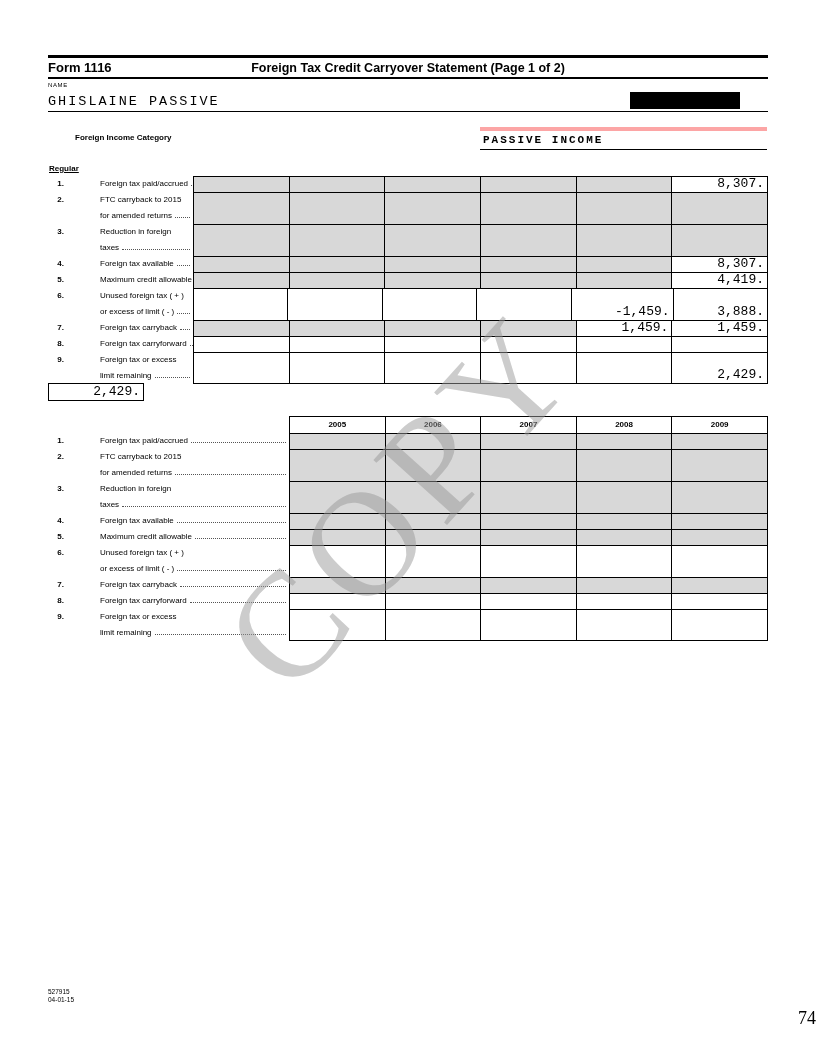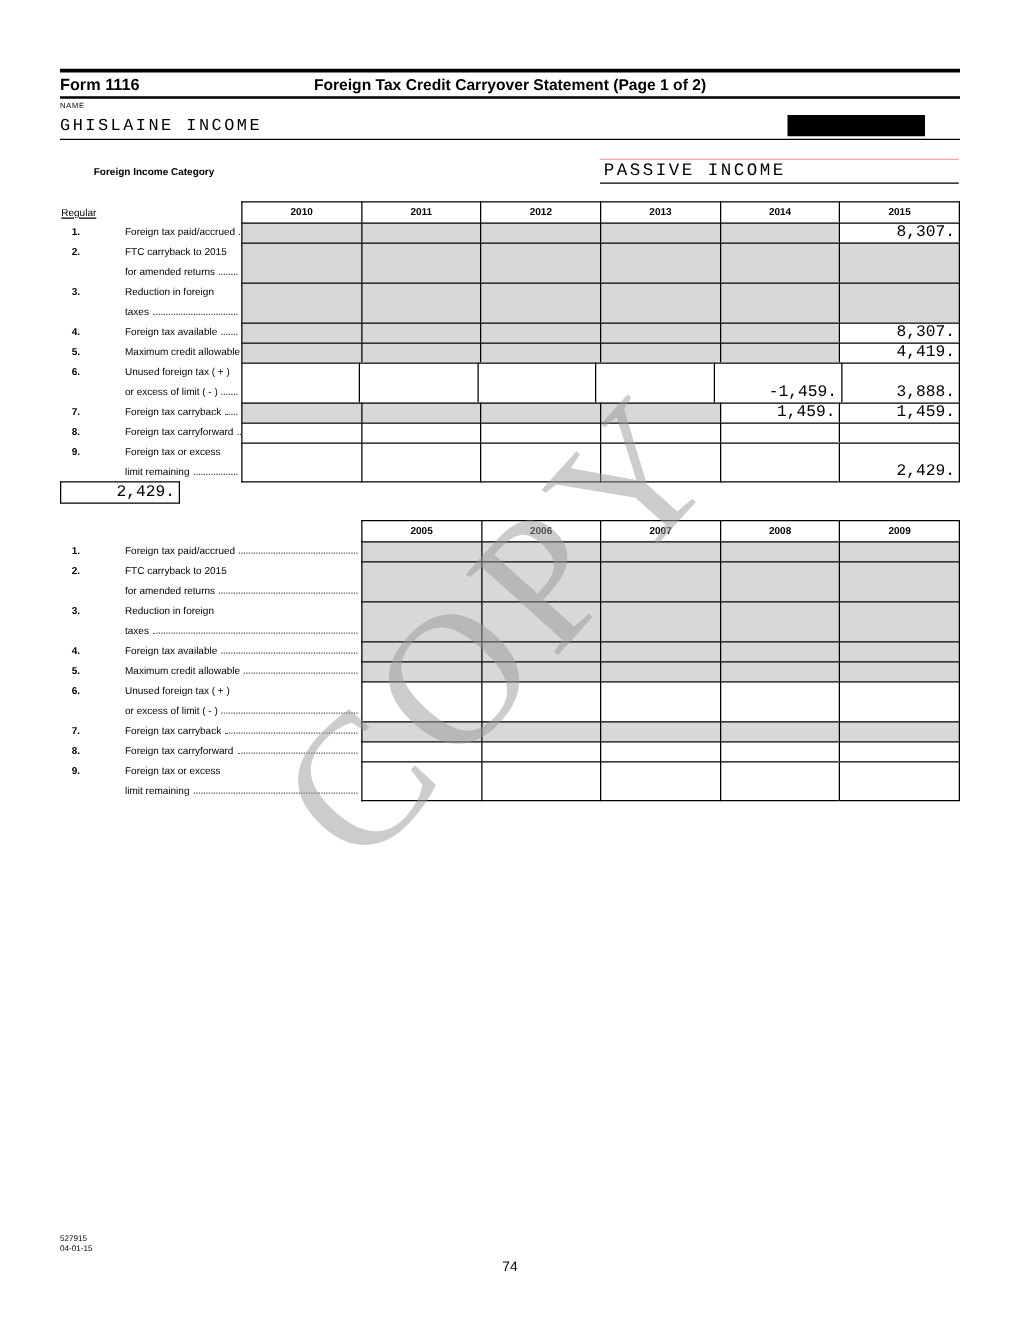--- a/index.html
+++ b/index.html
@@ -16,22 +16,22 @@
   .form-number{position:absolute;left:0;top:2px;font-weight:bold;font-size:13px;}
   .form-title{position:absolute;left:0;right:0;top:3px;text-align:center;font-weight:bold;font-size:12.5px;}
 
   .name-label{position:absolute;left:48px;top:82px;font-size:6px;letter-spacing:.6px;}
   .name-value{position:absolute;left:48px;top:94px;font-family:"Liberation Mono","DejaVu Sans Mono",monospace;
               font-size:13.5px;letter-spacing:2px;}
   .redaction{position:absolute;left:630px;top:92px;width:110px;height:17px;background:#000;}
 
   .cat-label{position:absolute;left:75px;top:133px;font-size:8px;font-weight:bold;}
   .cat-value{position:absolute;left:480px;top:127px;width:284px;height:18px;line-height:18px;
-             border-top:1px solid #fca5a5;border-bottom:1px solid #000;padding-left:3px;
-             font-family:"Liberation Mono","DejaVu Sans Mono",monospace;font-size:14px;letter-spacing:2px;}
+             border-top:4px solid #fca5a5;border-bottom:1px solid #000;padding-left:3px;
+             font-family:"Liberation Mono","DejaVu Sans Mono",monospace;font-size:11px;letter-spacing:2px;font-weight:bold;}
 
   
   .ftable{position:absolute;left:48px;width:720px;}
   #table1{top:161px;}
   #table2{top:416px;}
 
   .trow{display:flex;}
   .lcell{flex:0 0 auto;display:flex;flex-direction:column;justify-content:flex-end;box-sizing:border-box;}
   .cells{flex:1;display:flex;}
   .cell{flex:1;box-sizing:border-box;border-left:1px solid #000;border-top:1px solid #000;background:#fff;}
@@ -42,69 +42,61 @@
   .vcell{display:flex;align-items:flex-end;justify-content:flex-end;padding:0 3px 1px 0;}
   .shaded{background:#d8d8d8;}
   .brow{border-bottom:1px solid #000;}
 
   .lline{display:flex;align-items:baseline;font-size:8px;height:16px;line-height:16px;}
   .num{flex:0 0 16px;width:16px;text-align:right;font-weight:bold;margin-right:4px;}
   .ltext{white-space:nowrap;margin-left:32px;}
   .leader{flex:1;border-bottom:1px dotted #555;margin:0 3px 4px 3px;min-width:5px;}
 
   .mono{font-family:"Liberation Mono","DejaVu Sans Mono",monospace;font-size:13px;}
-  .section-label{font-size:8px;font-weight:normal;text-decoration:underline;line-height:15px;padding-left:1px;}
+  .section-label{font-size:8px;font-weight:bold;text-decoration:underline;line-height:15px;padding-left:1px;}
 
   .total-row{display:flex;height:17px;}
   .total-label-wrap{flex:1;display:flex;align-items:baseline;font-size:8px;line-height:15px;}
   .total-cell{flex:0 0 96px;box-sizing:border-box;border:1px solid #000;margin-top:-1px;
               display:flex;align-items:flex-end;justify-content:flex-end;padding:0 3px 1px 0;background:#fff;}
 
   
   .watermark{position:absolute;left:140px;top:415px;width:520px;text-align:center;
              font-family:"Liberation Serif","DejaVu Serif",serif;font-size:150px;letter-spacing:10px;
              color:#9a9a9a;opacity:.5;transform:rotate(-48deg);pointer-events:none;}
 
   
   .foot-codes{position:absolute;left:48px;top:988px;font-size:6.5px;line-height:8px;}
-  .page-number{position:absolute;left:0;right:0;top:1008px;text-align:center;
-               font-family:Liberation Sans, sans-serif;font-size:11px;}
+  .page-number{position:absolute;left:0;right:0;top:1008px;text-align:right;
+               font-family:Liberation Serif, serif;font-size:18px;}
 </style>
 </head>
 <body>
 
 <div class="page">
 
   <div class="rule rule-top"></div>
   <div class="header-row">
     <span class="form-title">Foreign Tax Credit Carryover Statement (Page 1 of 2)</span>
     <span class="form-number">Form 1116</span>
   </div>
   <div class="rule rule-mid"></div>
 
   <div class="name-label">NAME</div>
-  <div class="name-value">GHISLAINE INCOME</div>
+  <div class="name-value">GHISLAINE PASSIVE</div>
   <div class="redaction"></div>
   <div class="rule rule-name"></div>
 
   <div class="cat-label">Foreign Income Category</div>
   <div class="cat-value">PASSIVE INCOME</div>
 
   <div id="table1" class="ftable">
       <div class="trow">
         <div class="lcell" style="width: 145px;">
           <span class="section-label">Regular</span>
-        </div>
-        <div class="cells">
-          <div class="cell ycell">2010</div>
-          <div class="cell ycell">2011</div>
-          <div class="cell ycell">2012</div>
-          <div class="cell ycell">2013</div>
-          <div class="cell ycell">2014</div>
-          <div class="cell ycell">2015</div>
         </div>
       </div>
       <div class="trow sgl">
         <div class="lcell" style="width: 145px;">
           <div class="lline">
             <span class="num">1.</span>
             <span class="ltext">Foreign tax paid/accrued</span>
             <span class="leader"></span>
           </div>
         </div>

